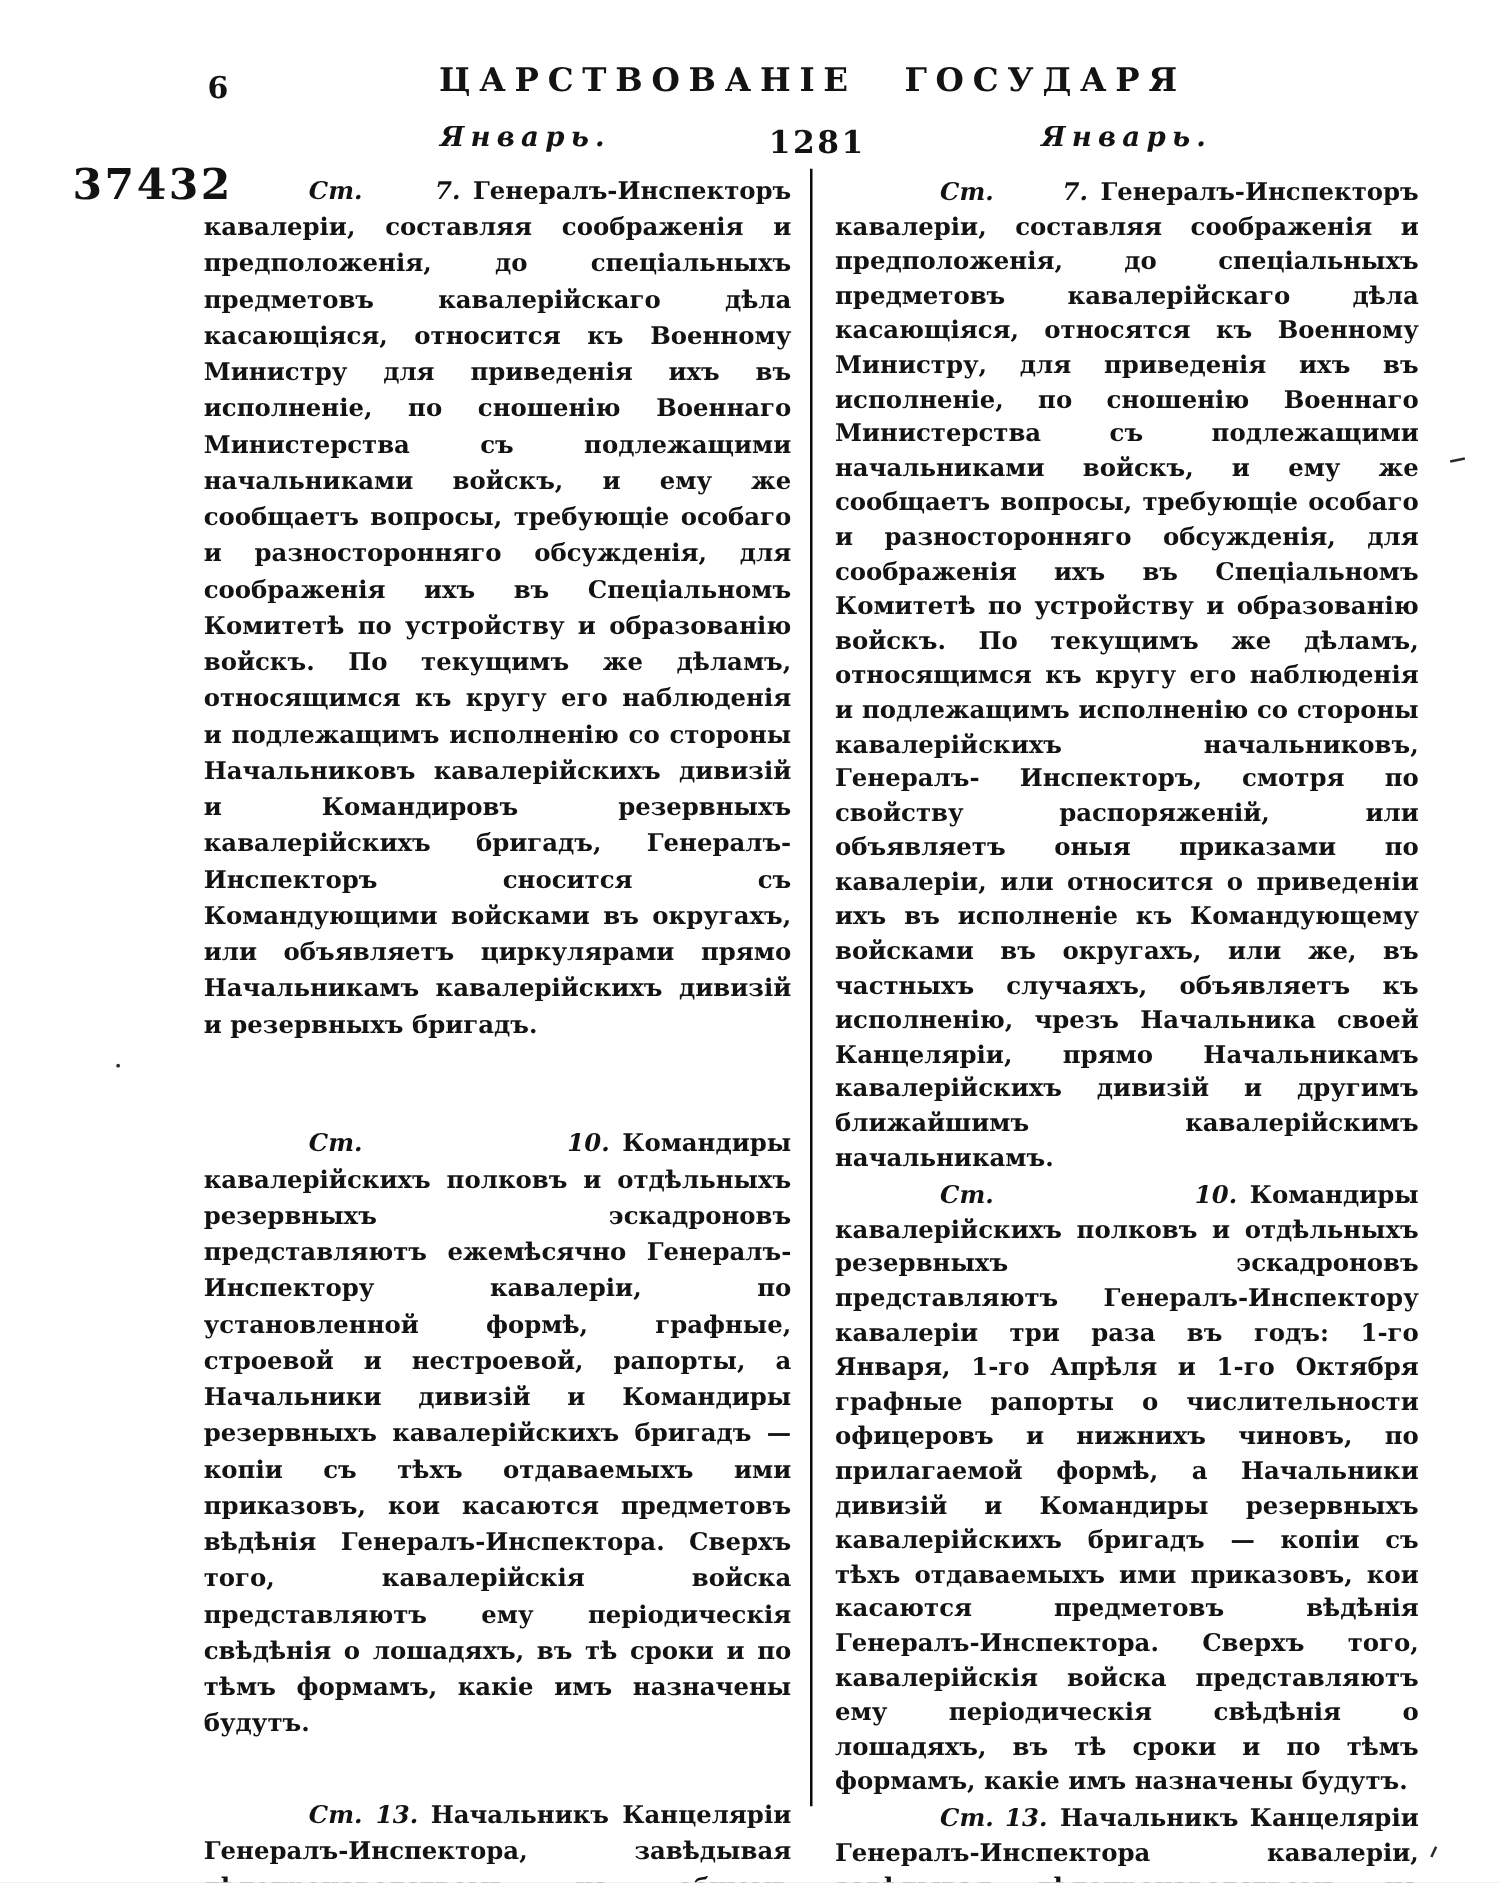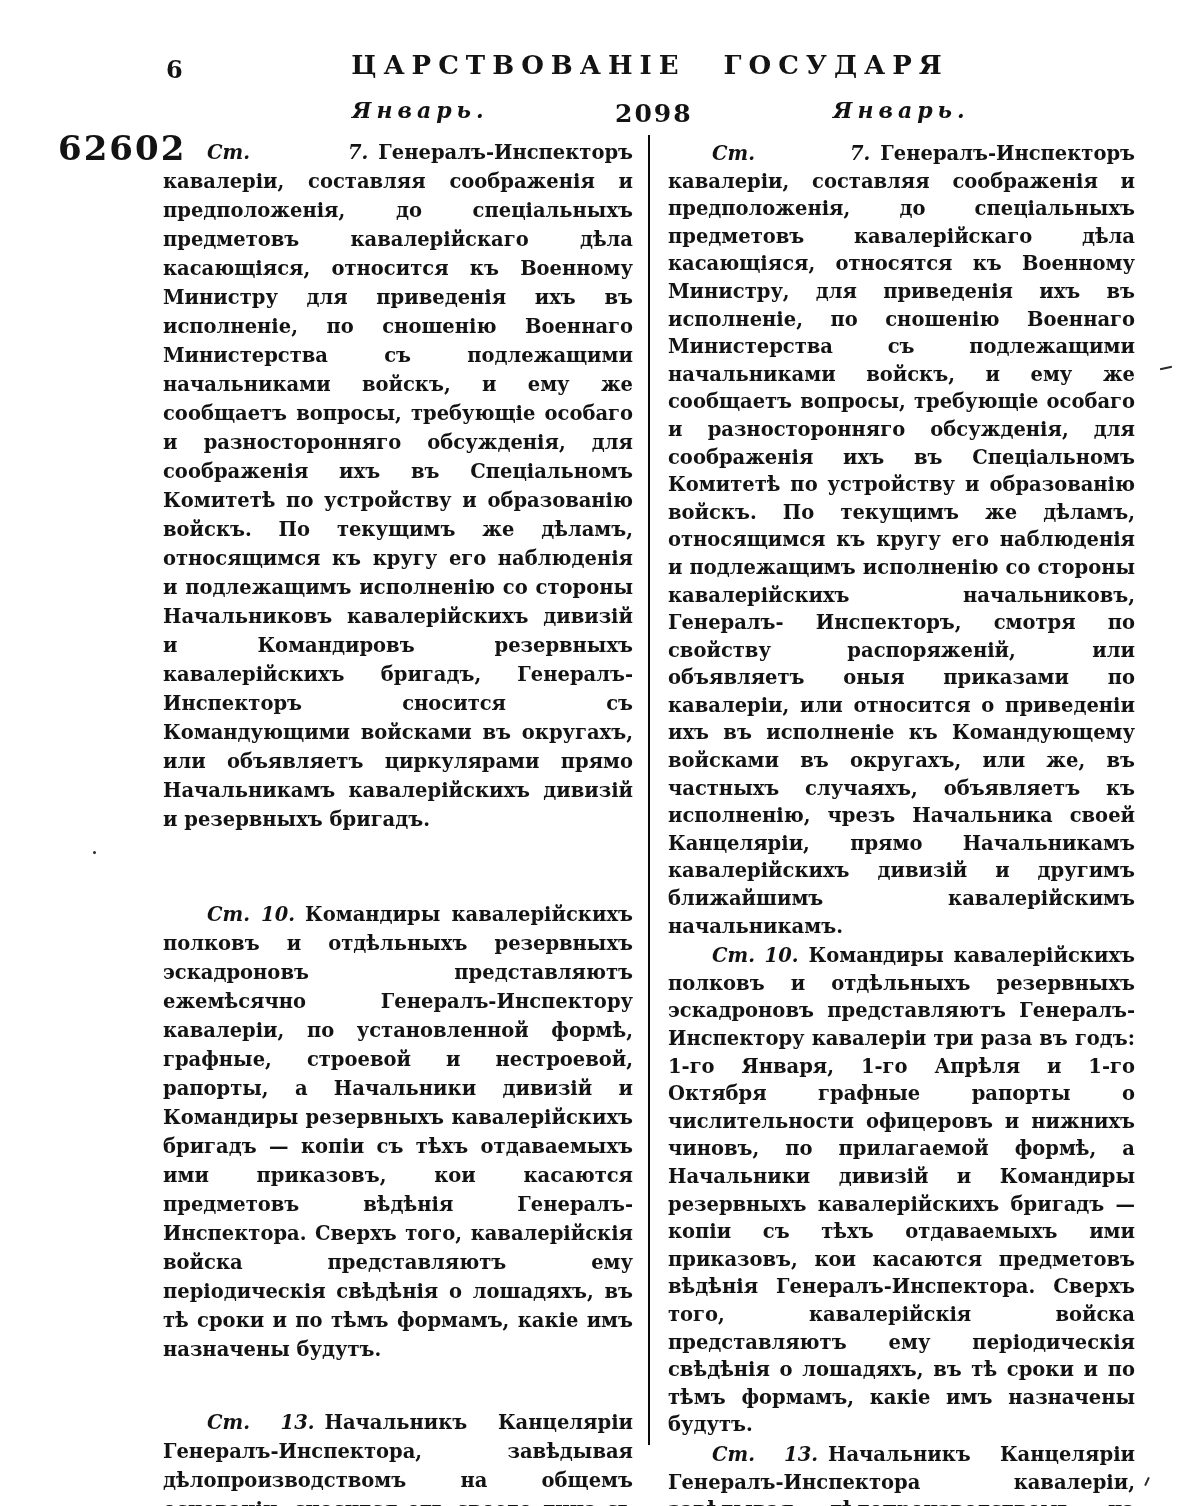--- a/index.html
+++ b/index.html
@@ -35,40 +35,40 @@
     position:absolute; left:648px; top:135px; width:2px; height:1310px;
     background:#0a0a0a;
   }
   .col { position:absolute; top:138px; text-align:justify; font-weight:bold; }
   .col-left  { left:163px; width:470px; font-size:19.5px; line-height:29px; }
   .col-right { left:668px; width:467px; font-size:19.5px; line-height:27.6px; top:140px; }
   .article { margin:0; text-indent:44px; }
   .col-left  .article + .article.gap-large { margin-top:66px; }
   .col-left  .article + .article.gap-small { margin-top:44px; }
   .col-right .article + .article { margin-top:2px; }
-  .lead { font-style:italic; padding-right:10px; }
+  .lead { font-style:italic; padding-right:10px;margin-left:40px; }
   .artifact { position:absolute; background:#2a2a2a; }
   .artifact.dash-right   { left:1160px; top:367px; width:12px; height:2px; transform:rotate(-12deg); }
   .artifact.dot-left     { left:93px;  top:851px; width:3px;  height:3px; border-radius:50%; }
   .artifact.corner-mark  { left:1146px; top:1477px; width:2px; height:9px; transform:rotate(25deg); }
 </style>
 </head>
 <body>
 
 <div class="page">
 
   <div class="page-number">6</div>
 
   <div class="running-title">ЦАРСТВОВАНІЕ ГОСУДАРЯ</div>
 
   <div class="subhead-month left">Январь.</div>
-  <div class="subhead-year">2098</div>
+  <div class="subhead-year">1281</div>
   <div class="subhead-month right">Январь.</div>
 
-  <div class="act-number">62602</div>
+  <div class="act-number">37432</div>
 
   <div class="column-divider"></div>
 
   <div class="col col-left">
     <p class="article">
       <span class="lead">Ст. 7.</span><span>Генералъ-Инспекторъ кавалеріи, составляя соображенія и предположенія, до спеціальныхъ предметовъ кавалерійскаго дѣла касающіяся, относится къ Военному Министру для приведенія ихъ въ исполненіе, по сношенію Военнаго Министерства съ подлежащими начальниками войскъ, и ему же сообщаетъ вопросы, требующіе особаго и разносторонняго обсужденія, для соображенія ихъ въ Спеціальномъ Комитетѣ по устройству и образованію войскъ. По текущимъ же дѣламъ, относящимся къ кругу его наблюденія и подлежащимъ исполненію со стороны Начальниковъ кавалерійскихъ дивизій и Командировъ резервныхъ кавалерійскихъ бригадъ, Генералъ-Инспекторъ сносится съ Командующими войсками въ округахъ, или объявляетъ циркулярами прямо Начальникамъ кавалерійскихъ дивизій и резервныхъ бригадъ.</span>
     </p>
     <p class="article gap-large">
       <span class="lead">Ст. 10.</span><span>Командиры кавалерійскихъ полковъ и отдѣльныхъ резервныхъ эскадроновъ представляютъ ежемѣсячно Генералъ-Инспектору кавалеріи, по установленной формѣ, графные, строевой и нестроевой, рапорты, а Начальники дивизій и Командиры резервныхъ кавалерійскихъ бригадъ — копіи съ тѣхъ отдаваемыхъ ими приказовъ, кои касаются предметовъ вѣдѣнія Генералъ-Инспектора. Сверхъ того, кавалерійскія войска представляютъ ему періодическія свѣдѣнія о лошадяхъ, въ тѣ сроки и по тѣмъ формамъ, какіе имъ назначены будутъ.</span>
     </p>

